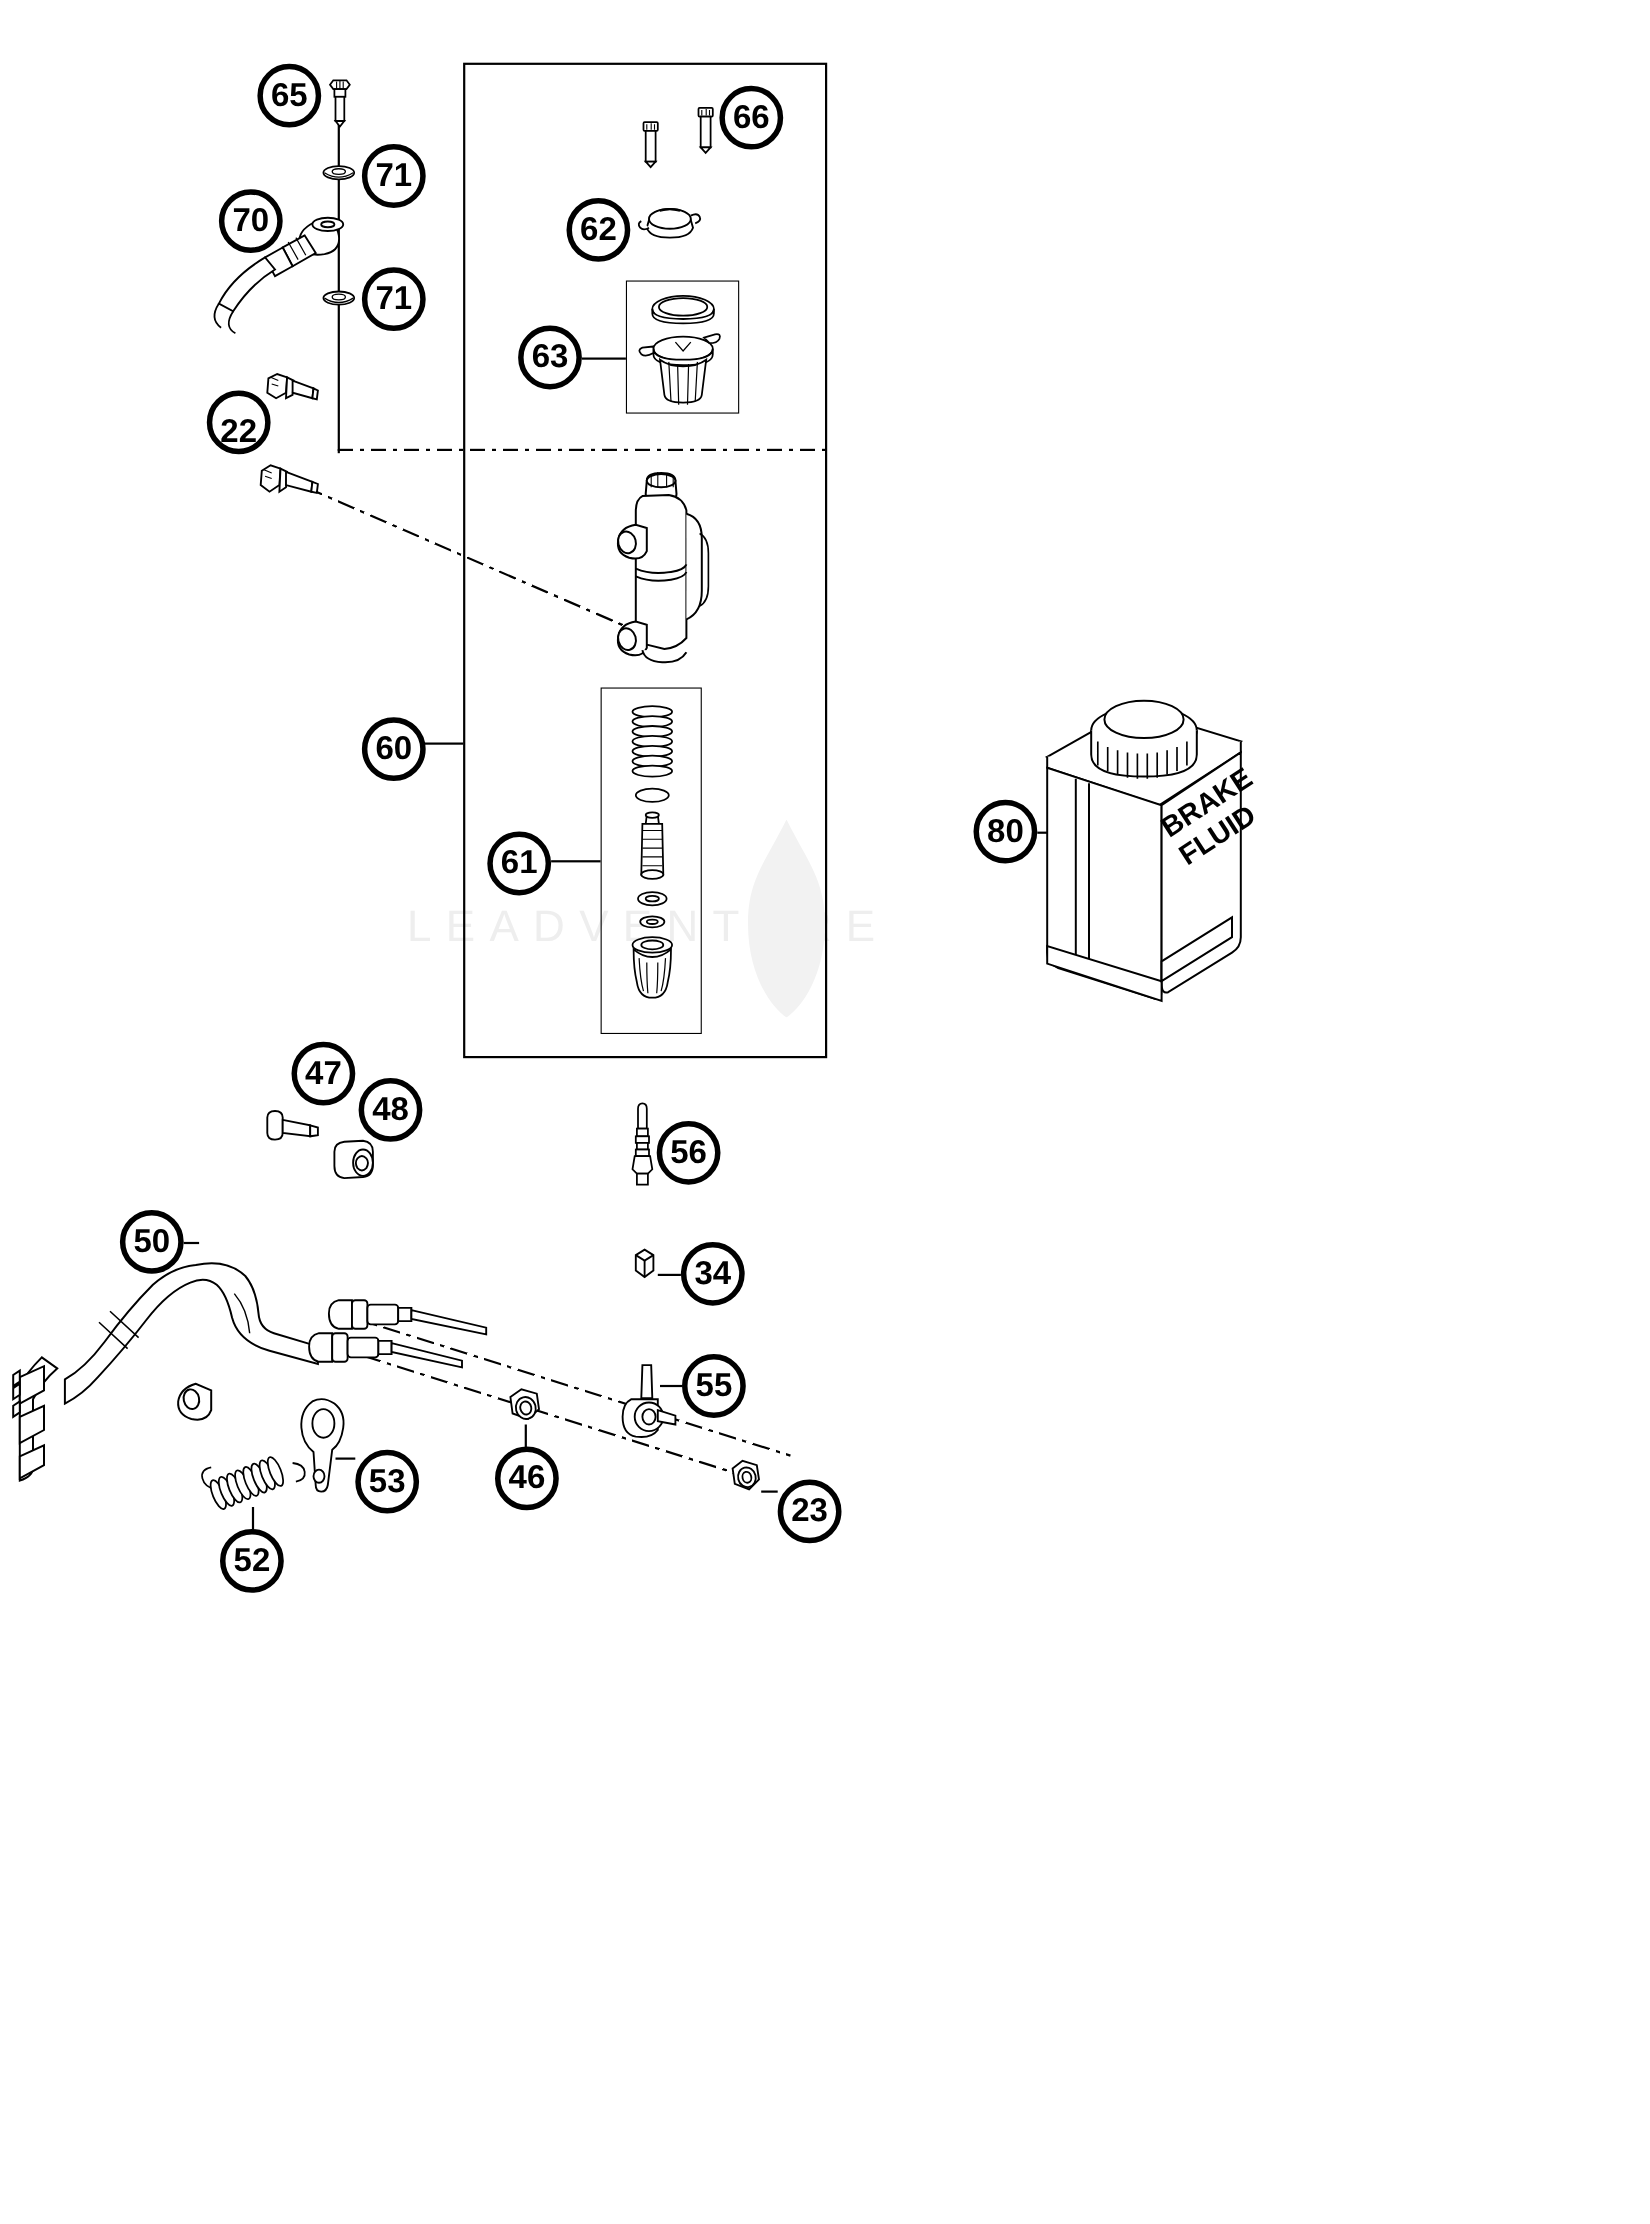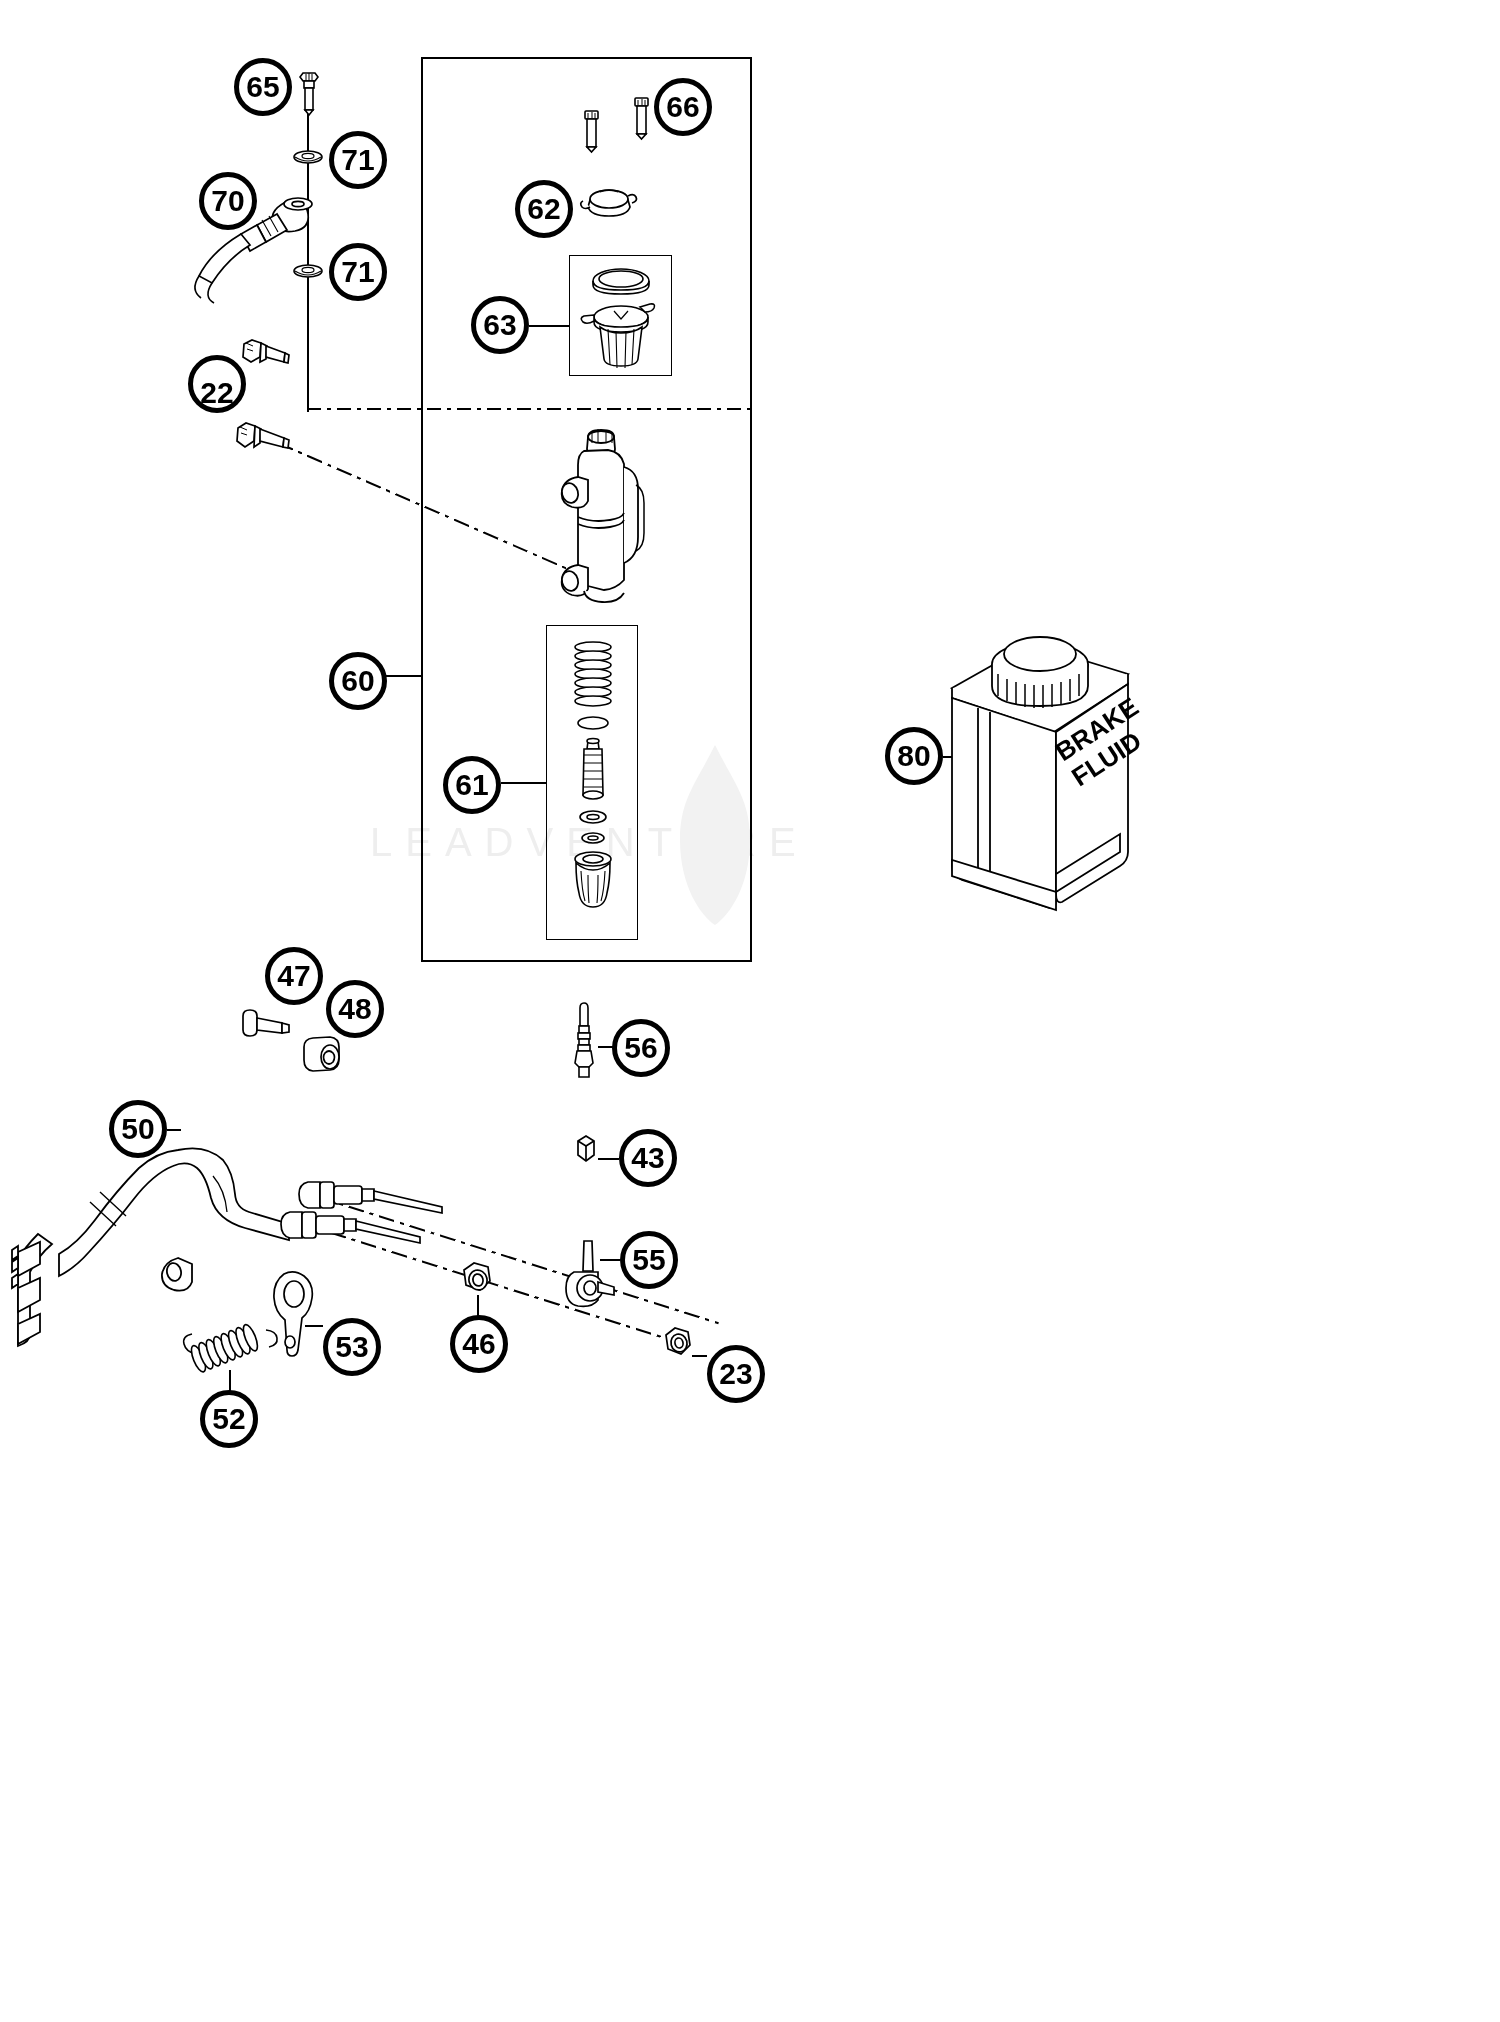--- a/index.html
+++ b/index.html
@@ -535,28 +535,28 @@
     </div>
   <div class="callout" style="left:885px;top:727px;">
       <span>80</span>
     </div>
   <div class="callout" style="left:265px;top:947px;">
       <span>47</span>
     </div>
   <div class="callout" style="left:326px;top:980px;">
       <span>48</span>
     </div>
-  <div class="callout" style="left:612px;top:1019px;text-align:right;">
+  <div class="callout" style="left:597px;top:1019px;text-align:right;">
       <span>56</span>
     </div>
   <div class="callout" style="left:109px;top:1100px;text-align:right;">
       <span>50</span>
     </div>
   <div class="callout" style="left:619px;top:1129px;">
-      <span>43</span>
+      <span>34</span>
     </div>
   <div class="callout" style="left:620px;top:1231px;">
       <span>55</span>
     </div>
   <div class="callout" style="left:323px;top:1318px;">
       <span>53</span>
     </div>
   <div class="callout" style="left:450px;top:1315px;">
       <span>46</span>
     </div>

